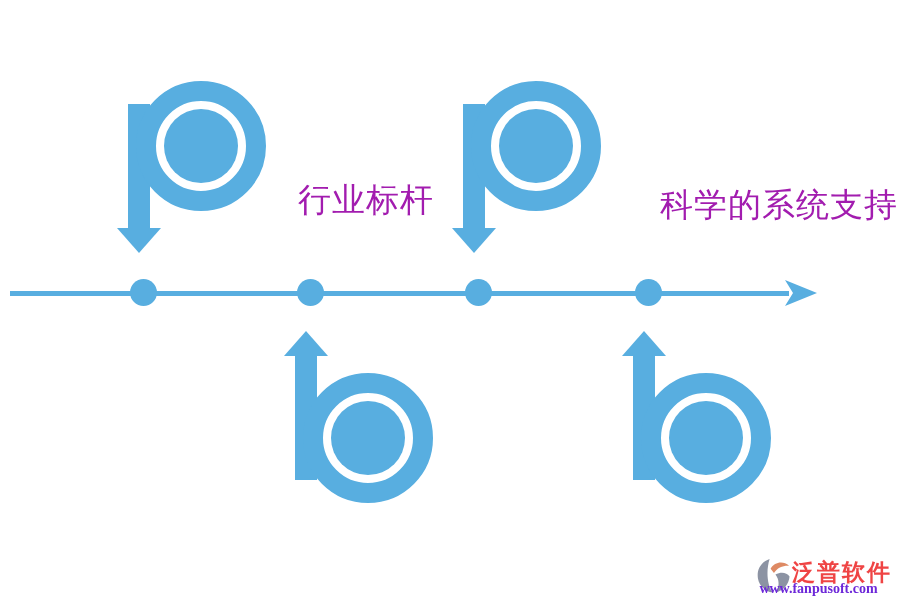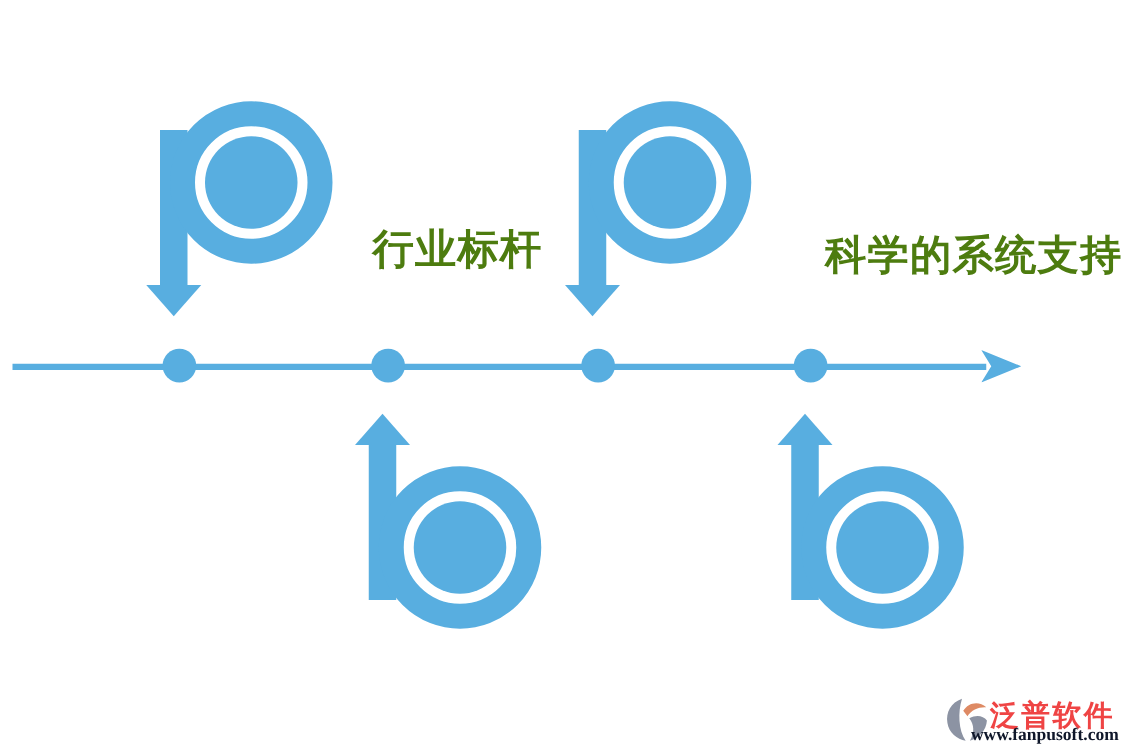--- a/index.html
+++ b/index.html
@@ -21,37 +21,37 @@
   }
   .dot1{left:130px;} .dot2{left:297px;} .dot3{left:465px;} .dot4{left:635px;}
   
   .spiral{position:absolute;width:160px;height:178px;}
   .p1{left:111px;top:76px;}
   .p2{left:446px;top:76px;}
   .b1{left:278px;top:330px;}
   .b2{left:616px;top:330px;}
   
   .ms-label{
-    position:absolute;color:#4d7c0f;font-weight:bold;white-space:nowrap;
+    position:absolute;color:#a21caf;font-weight:normal;white-space:nowrap;
     line-height:1.05;letter-spacing:1px;
   }
   .lab1{left:0px;top:366px;font-size:35px;}
   .lab2{left:298px;top:183px;font-size:33px;}
   .lab3{left:438px;top:384px;font-size:34px;}
   .lab4{left:660px;top:188px;font-size:33px;}
   
   .watermark{position:absolute;left:742px;top:555px;width:155px;height:44px;}
   .wm-icon{position:absolute;left:14px;top:3px;}
   .wm-brand{
     position:absolute;left:50px;top:2px;font-size:23px;font-weight:bold;
     color:#ef4444;letter-spacing:2px;white-space:nowrap;
   }
   .wm-url{
-    position:absolute;left:0px;top:26px;width:153px;text-align:right;
-    font-size:14px;font-weight:bold;color:#0f172a;white-space:nowrap;
+    position:absolute;left:0px;top:26px;width:153px;text-align:center;
+    font-size:14px;font-weight:bold;color:#6d28d9;white-space:nowrap;
   }
 </style>
 </head>
 <body>
 
 <div class="stage">
 
   <div class="timeline-line"></div>
   <svg class="timeline-arrowhead" width="32" height="26" viewBox="0 0 32 26">
     <polygon points="0,0 32,13 0,26 8,13" fill="#58AEE0"></polygon>

